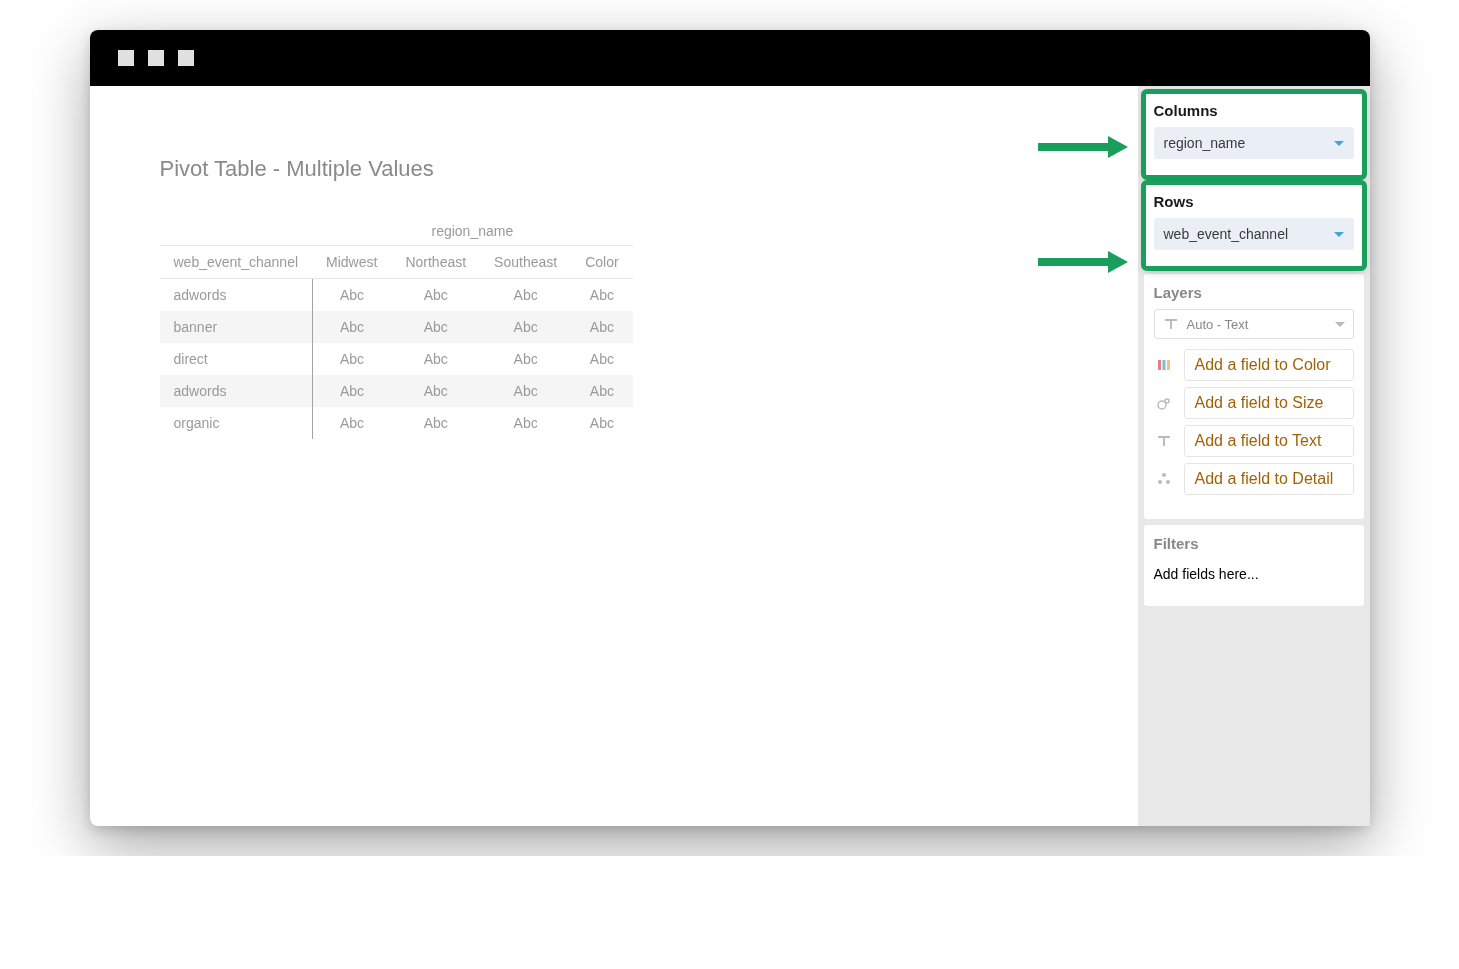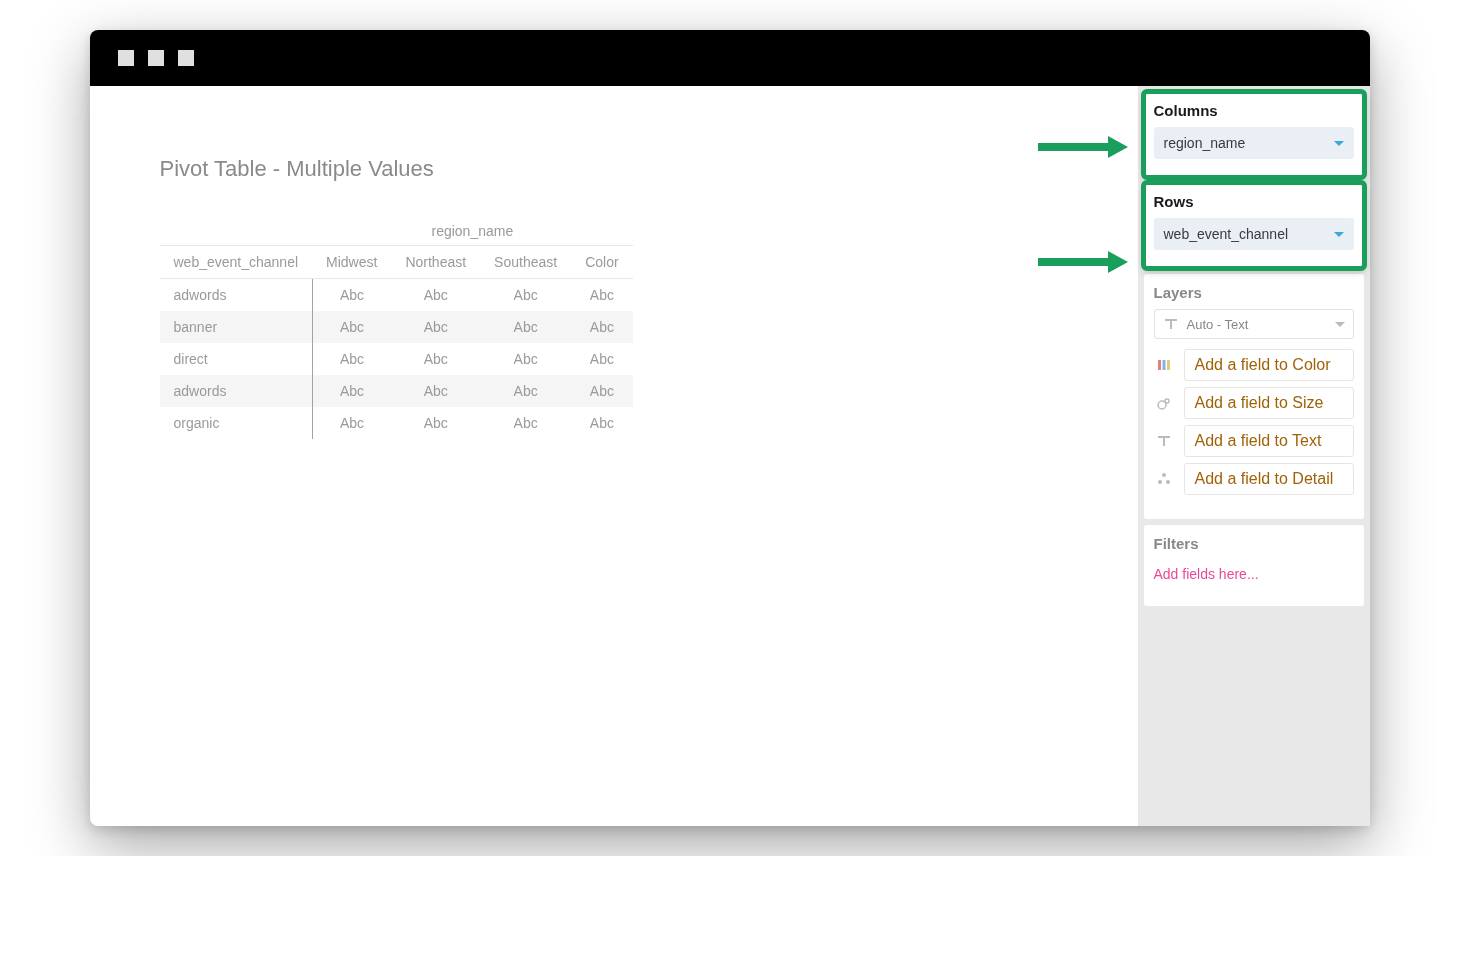--- a/index.html
+++ b/index.html
@@ -132,21 +132,21 @@
       flex: 1;
       border: 1px solid #e5e5e5;
       border-radius: 3px;
       padding: 6px 10px;
       font-size: 16px;
       color: #a16207;
       cursor: pointer;
     }
     .filters-placeholder {
       font-size: 14px;
-      color: #ec4899;
+      color: #000000;
       padding: 6px 0;
     }
     .chart-title {
       font-size: 22px;
       color: #8a8a8a;
       font-weight: 400;
       margin-bottom: 35px;
     }
     .pivot {
       font-size: 14px;

